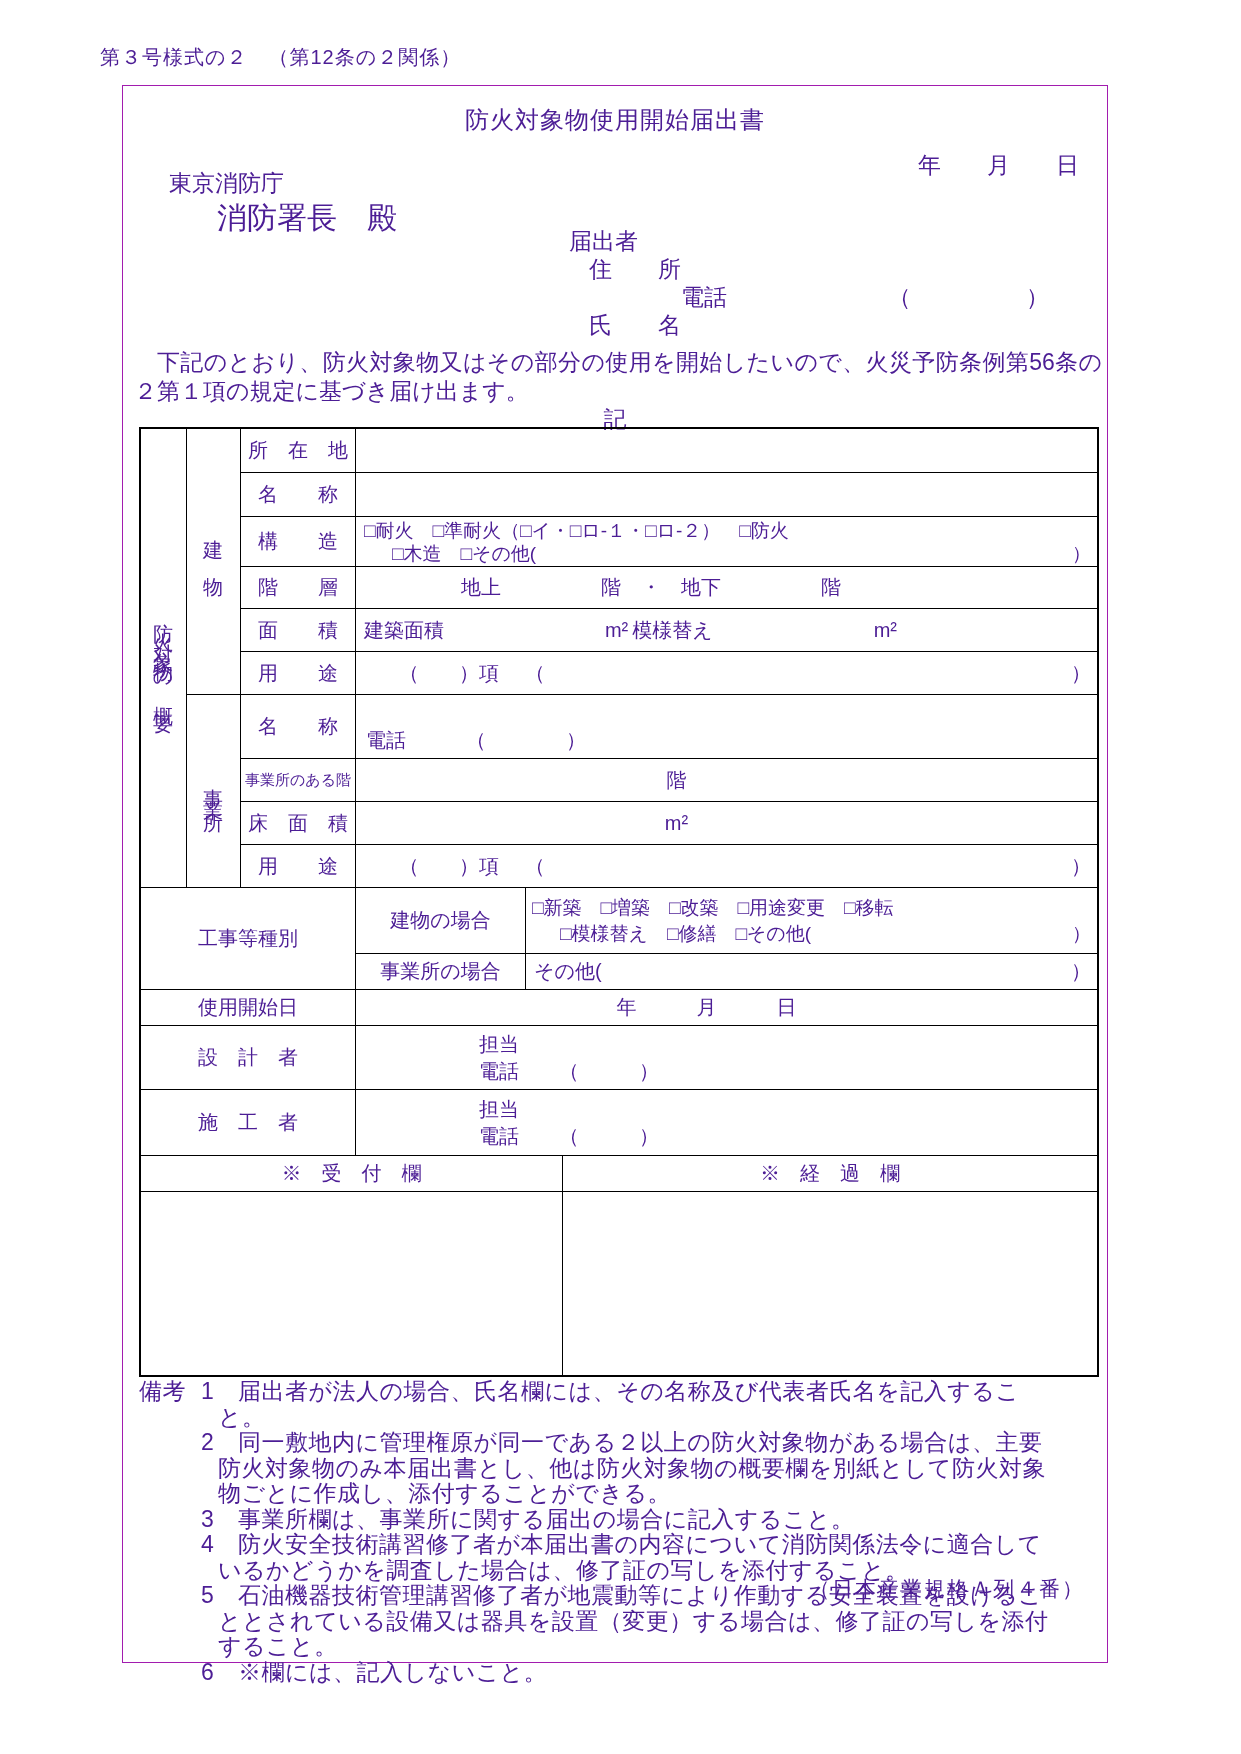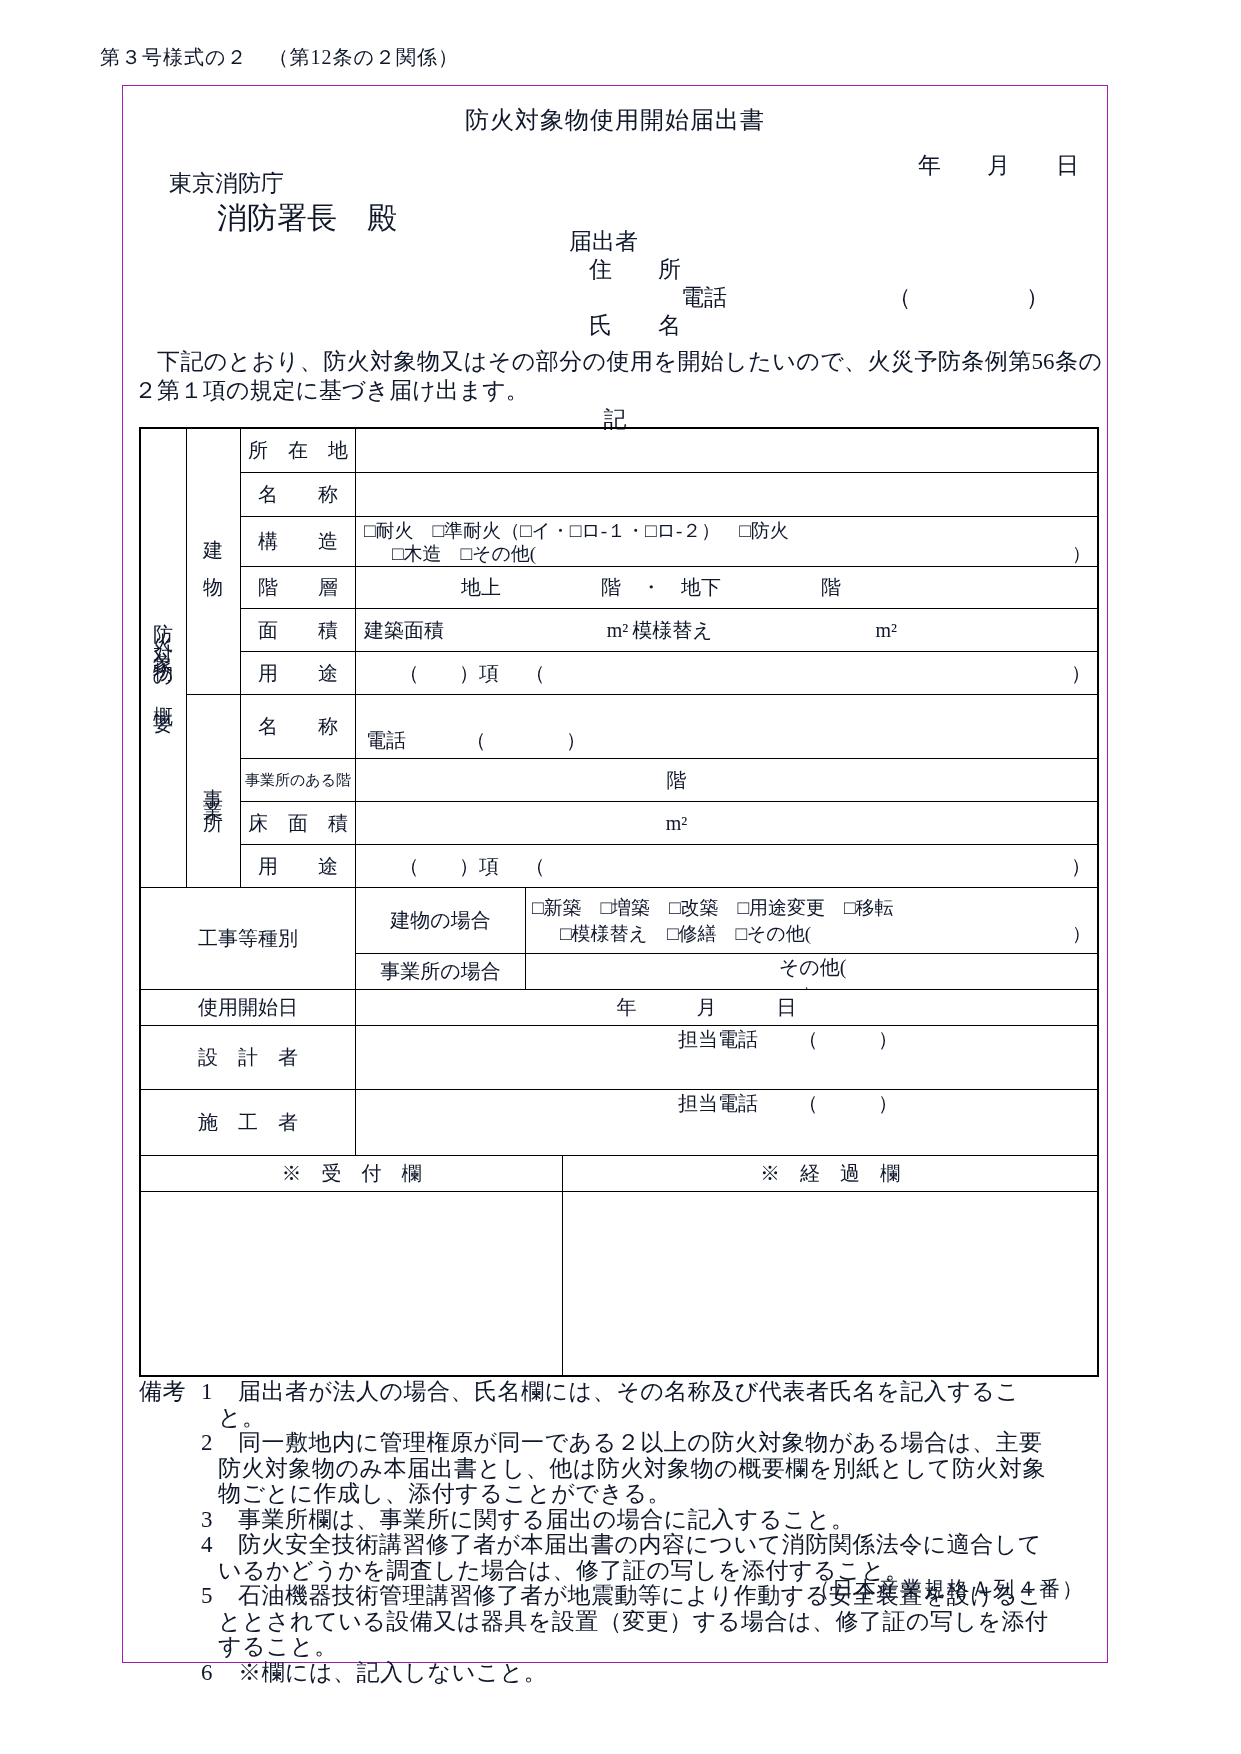--- a/index.html
+++ b/index.html
@@ -1,18 +1,18 @@
 <!DOCTYPE html>
 <html><head>
 <meta charset="utf-8">
 <style>
   html,body{margin:0;padding:0;background:#e8e8e8;}
   .page{
-    position:relative;width:1241px;height:1754px;background:#ffffff;color:#0f172a;
-    font-family:Liberation Serif, serif;
+    position:relative;width:1241px;height:1754px;background:#ffffff;color:#4c1d95;
+    font-family:Liberation Sans, sans-serif;
     overflow:hidden;
   }
   .form-number{position:absolute;left:100px;top:44px;font-size:20px;letter-spacing:1px;}
   .sheet{
     position:absolute;left:122px;top:85px;width:986px;height:1578px;
     border:1px solid #a21caf;box-sizing:border-box;
   }
   .title{position:absolute;left:0;top:18px;width:100%;text-align:center;font-size:24px;letter-spacing:1px;}
   .date-line{position:absolute;right:28px;top:64px;font-size:23px;}
   .recipient1{position:absolute;left:46px;top:82px;font-size:23px;}
@@ -31,32 +31,32 @@
     grid-template-rows:44px 44px 50px 42px 43px 43px 64px 43px 43px 43px 66px 36px 36px 64px 66px 36px 183px;
     border:2px solid #000;
     font-size:20px;
     box-sizing:content-box;
   }
   .cell{box-sizing:border-box;overflow:hidden;}
   .br{border-right:1px solid #000;}
   .bb{border-bottom:1px solid #000;}
   .lbl{display:flex;align-items:center;justify-content:center;text-align:center;}
   .lbl-sm{font-size:15px;}
-  .val{display:flex;align-items:center;padding-left:8px;flex-direction:column;}
+  .val{display:flex;align-items:center;padding-left:8px;}
   .val-center{display:flex;align-items:center;justify-content:center;}
   .vwrap{display:flex;align-items:center;justify-content:center;}
   .vert{writing-mode:vertical-rl;text-orientation:upright;line-height:1;}
   .ls-overview{letter-spacing:10px;}
   .ls-building{letter-spacing:38px;}
   .ls-office{letter-spacing:12px;}
   .two-line{display:flex;flex-direction:column;justify-content:center;padding:2px 6px 2px 8px;line-height:23px;font-size:19px;}
   .line-split{display:flex;padding-left:28px;}
   .fill{flex:1 1 auto;}
   .phone-bottom{display:flex;flex-direction:column;justify-content:flex-end;padding:0 6px 4px 10px;}
-  .staff-block{display:flex;flex-direction:row;justify-content:center;padding-left:123px;line-height:27px;}
+  .staff-block{display:flex;flex-direction:column;justify-content:center;padding-left:123px;line-height:27px;}
   .use-row{display:flex;align-items:center;padding-left:43px;padding-right:6px;}
   .use-open{margin-left:26px;}
   .area-row{display:flex;align-items:center;padding-left:8px;padding-right:200px;}
   .floors-val{display:flex;align-items:center;padding-left:105px;}
   .start-val{display:flex;align-items:center;justify-content:center;padding-right:40px;}
   .case-lbl{display:flex;align-items:center;justify-content:center;}
   .stamp-hdr{display:flex;align-items:center;justify-content:center;}
 
   .notes{position:absolute;left:0;top:1293px;width:986px;padding-left:95px;padding-right:45px;box-sizing:border-box;font-size:23px;line-height:25.5px;letter-spacing:0.5px;}
   .notes-label{position:absolute;left:16px;top:0;}

